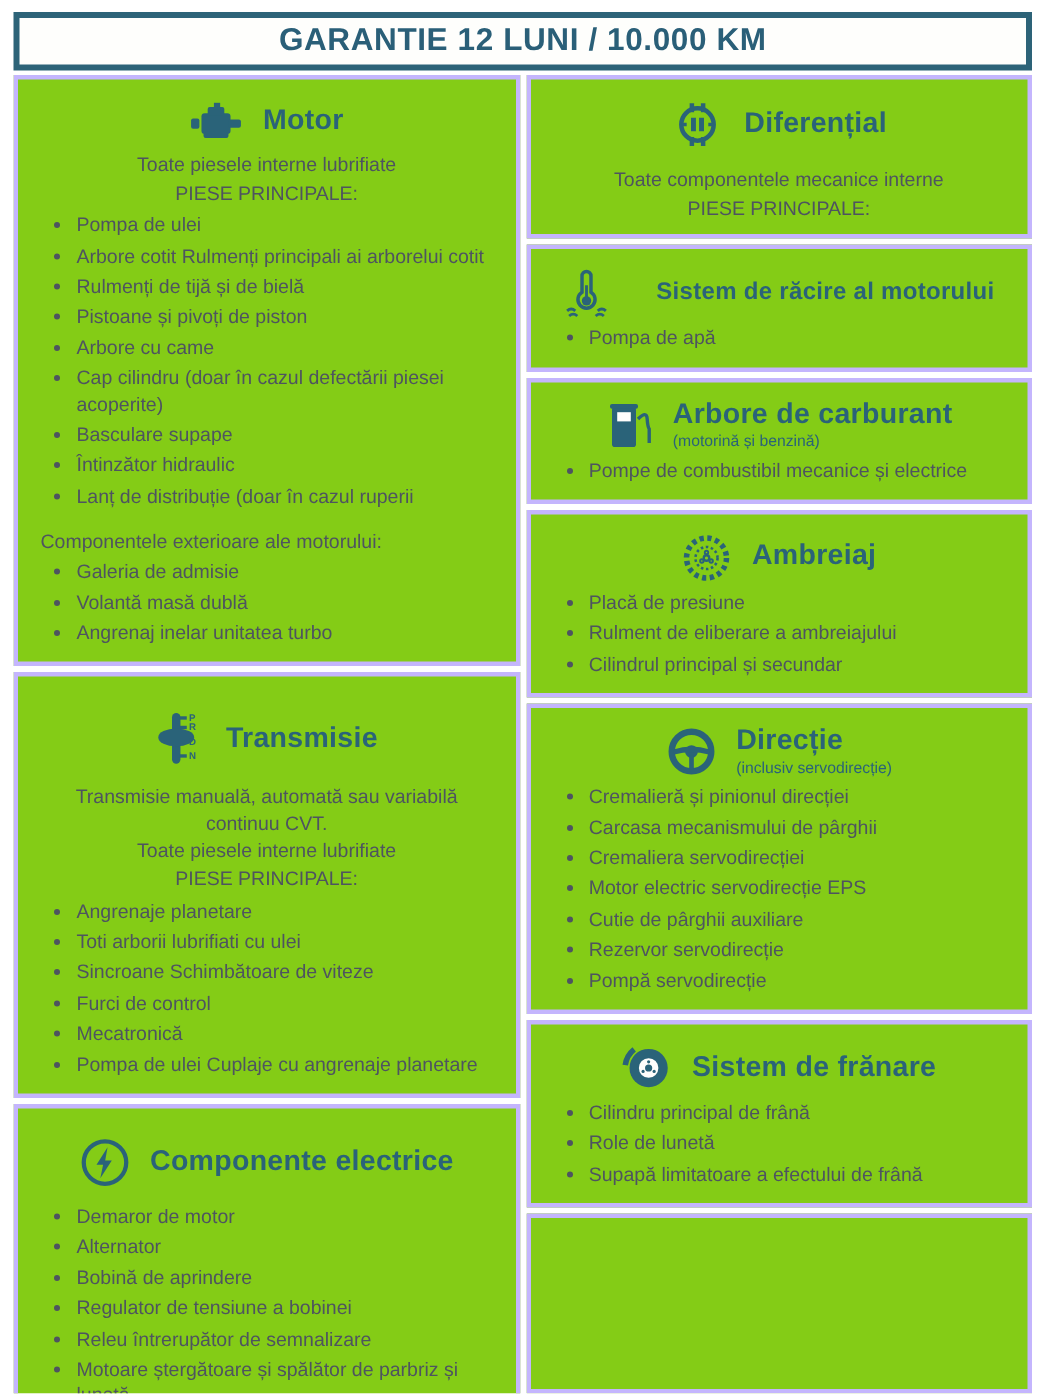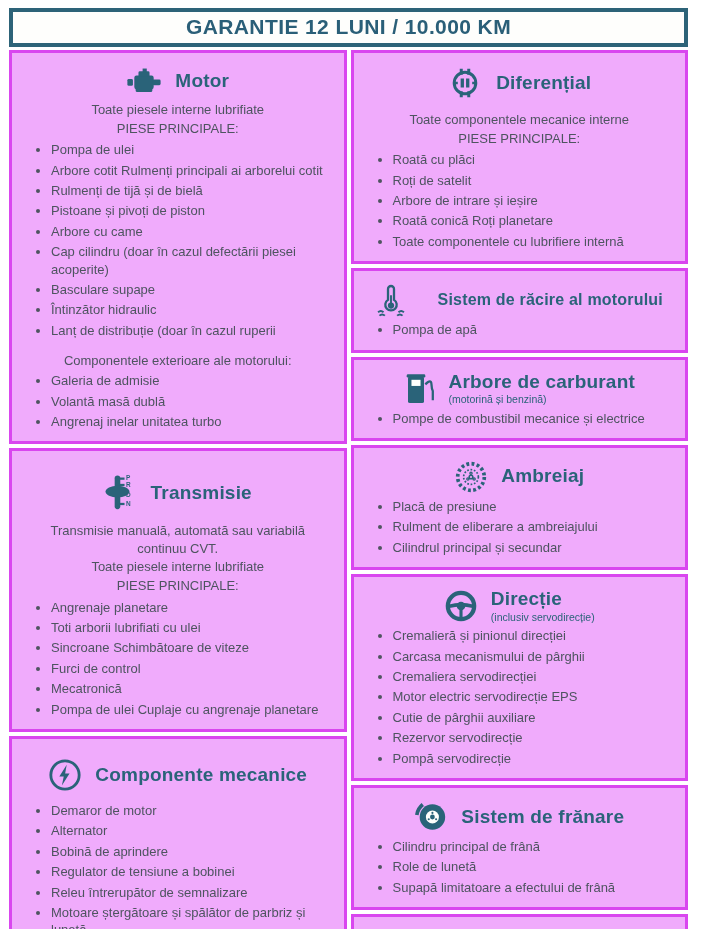--- a/index.html
+++ b/index.html
@@ -3,33 +3,33 @@
 <meta charset="utf-8">
 <style>
   html,body{margin:0;padding:0;background:#fff;}
   body{width:706px;height:929px;overflow:hidden;font-family:"Liberation Sans","DejaVu Sans",sans-serif;}
   .page{box-sizing:border-box;width:706px;height:929px;padding:8px 18px 0 9px;display:flex;flex-direction:column;}
   .titlebox{box-sizing:border-box;border:4px solid #2d6378;background:#fefefc;text-align:center;
     padding:3px 4px 4px;flex:0 0 auto;}
   .titlebox h1{margin:0;font-size:21px;font-weight:bold;color:#2a5f78;letter-spacing:.4px;}
   .columns{flex:1 1 auto;min-height:0;display:grid;grid-template-columns:1fr 1fr;column-gap:4px;margin-top:3px;}
   .col{display:flex;flex-direction:column;gap:4px;min-height:0;overflow:hidden;}
-  .box{box-sizing:border-box;border:3px solid #d946ef;background:#f0abfc;padding:5px 9px 8px;flex:0 0 auto;}
+  .box{box-sizing:border-box;border:3px solid #c4b5fd;background:#84cc16;padding:5px 9px 8px;flex:0 0 auto;}
   .box.grow{flex:1 0 auto;}
   .sec-head{display:flex;align-items:center;justify-content:center;gap:13px;margin:7px 0 4px;}
   .sec-head .icon{flex:0 0 auto;display:flex;}
   .sec-title{font-size:19px;font-weight:bold;color:#2a6379;letter-spacing:.2px;line-height:1.1;}
   .sec-title.sm{font-size:16px;margin-left:19px;}
   .tcol{display:flex;flex-direction:column;align-items:flex-start;}
   .sec-sub{font-size:10.5px;font-weight:normal;color:#2a6379;margin-top:1px;}
   .intro{margin:1px 6px;text-align:center;font-size:13px;color:#4e5460;line-height:1.35;}
   ul{margin:4px 0 2px;padding-left:30px;}
   li{font-size:13px;color:#4e5460;line-height:1.34;margin:0 0 3px;}
   li::marker{color:#4e5460;}
-  .subheading{margin:14px 6px 1px;text-align:center;font-size:13px;color:#4e5460;}
+  .subheading{margin:14px 6px 1px;text-align:left;font-size:13px;color:#4e5460;}
   svg{display:block;}
 </style>
 </head>
 <body>
 
 <div class="page">
 
   <div class="titlebox">
     <h1>GARANTIE 12 LUNI / 10.000 KM</h1>
   </div>
@@ -105,21 +105,21 @@
       </section>
 
       <section class="box">
         <div class="sec-head" style="margin-top:14px;margin-bottom:10px;">
           <span class="icon">
             <svg width="34" height="34" viewBox="0 0 24 24">
               <circle cx="12" cy="12" r="10" fill="none" stroke="#2a6379" stroke-width="2"></circle>
               <path d="M13.2 4.8 L8 13 h3.1 l-1.3 6.4 L15.2 11 h-3.1 z" fill="#2a6379"></path>
             </svg>
           </span>
-          <span class="sec-title">Componente mecanice</span>
+          <span class="sec-title">Componente electrice</span>
         </div>
         <ul>
           <li>Demaror de motor</li>
           <li>Alternator</li>
           <li>Bobină de aprindere</li>
           <li>Regulator de tensiune a bobinei</li>
           <li>Releu întrerupător de semnalizare</li>
           <li>Motoare ștergătoare și spălător de parbriz și lunetă</li>
         </ul>
       </section>
@@ -135,27 +135,20 @@
               <circle cx="12" cy="12" r="7.2"></circle>
               <path d="M9.5 2.5 v4 M14.5 2.5 v4 M9.5 17.5 v4 M14.5 17.5 v4"></path>
               <path d="M10.2 9 v6 M13.8 9 v6" stroke-width="2.2"></path>
               <path d="M4.8 12 h2.4 M16.8 12 h2.4" stroke-width="1.6"></path>
             </svg>
           </span>
           <span class="sec-title">Diferențial</span>
         </div>
         <p class="intro" style="margin-top:10px;">Toate componentele mecanice interne</p>
         <p class="intro">PIESE PRINCIPALE:</p>
-        <ul>
-          <li>Roată cu plăci</li>
-          <li>Roți de satelit</li>
-          <li>Arbore de intrare și ieșire</li>
-          <li>Roată conică Roți planetare</li>
-          <li>Toate componentele cu lubrifiere internă</li>
-        </ul>
       </section>
 
       <section class="box">
         <div class="sec-head">
           <span class="icon">
             <svg width="30" height="34" viewBox="0 0 22 25" fill="none" stroke="#2a6379" stroke-width="1.7">
               <path d="M11 2.2 a2.2 2.2 0 0 1 2.2 2.2 v8 a4.2 4.2 0 1 1 -4.4 0 v-8 A2.2 2.2 0 0 1 11 2.2 z"></path>
               <circle cx="11" cy="16.6" r="2.3" fill="#2a6379" stroke="none"></circle>
               <path d="M11 9 v7" stroke-width="1.4"></path>
               <path d="M1.5 21.5 q2 -1.8 4 0 M16.5 21.5 q2 -1.8 4 0" stroke-width="1.4"></path>

